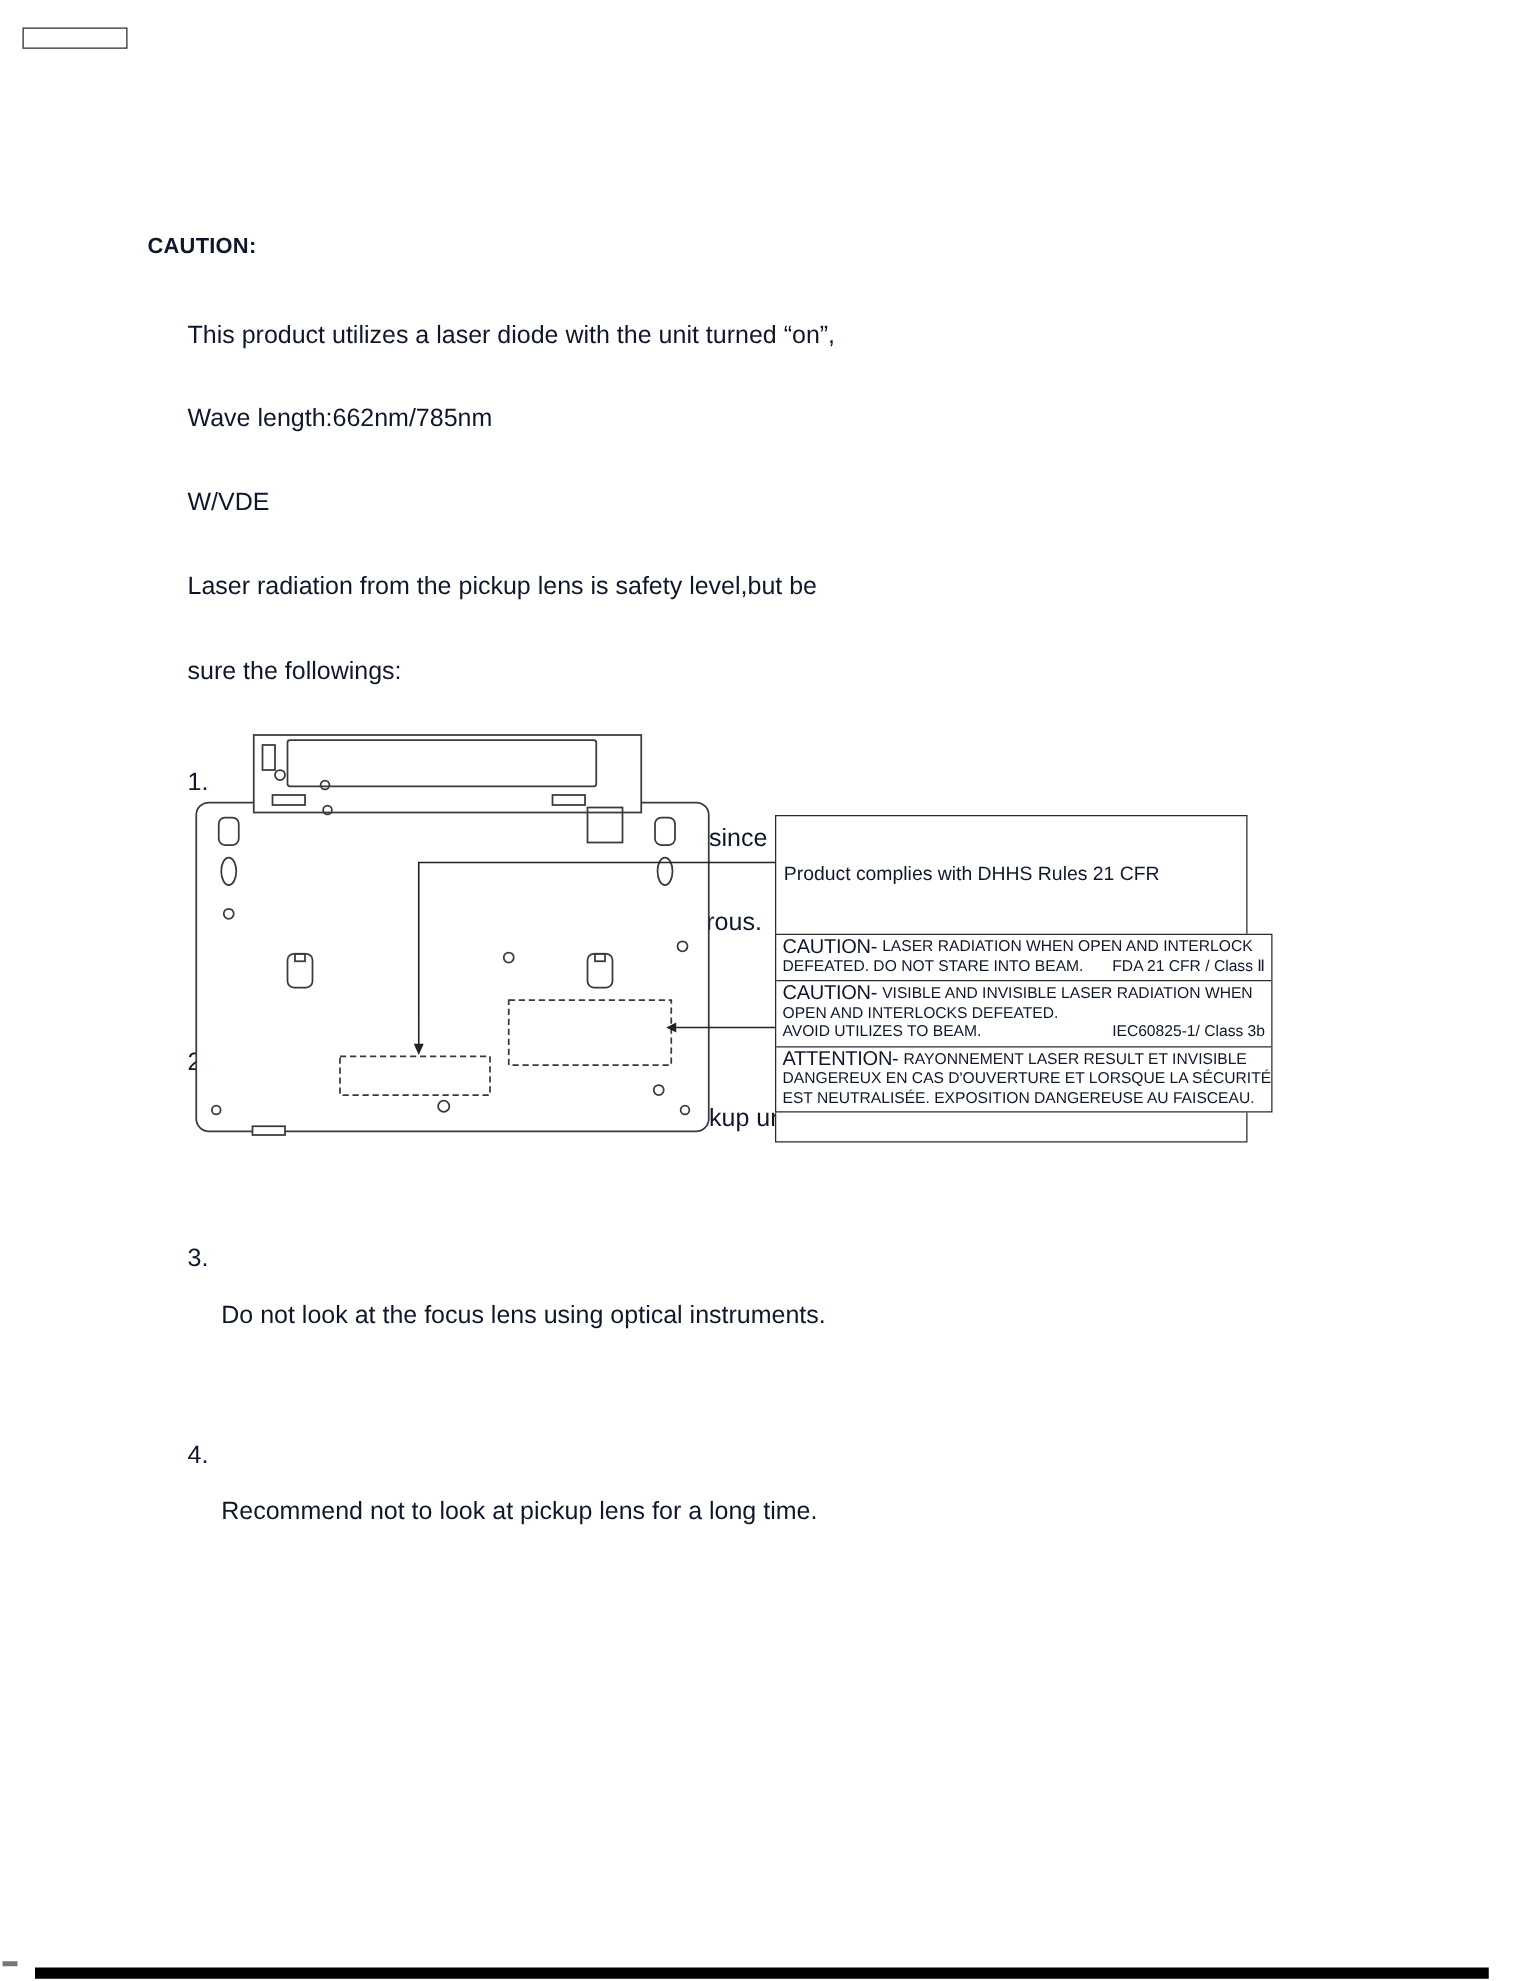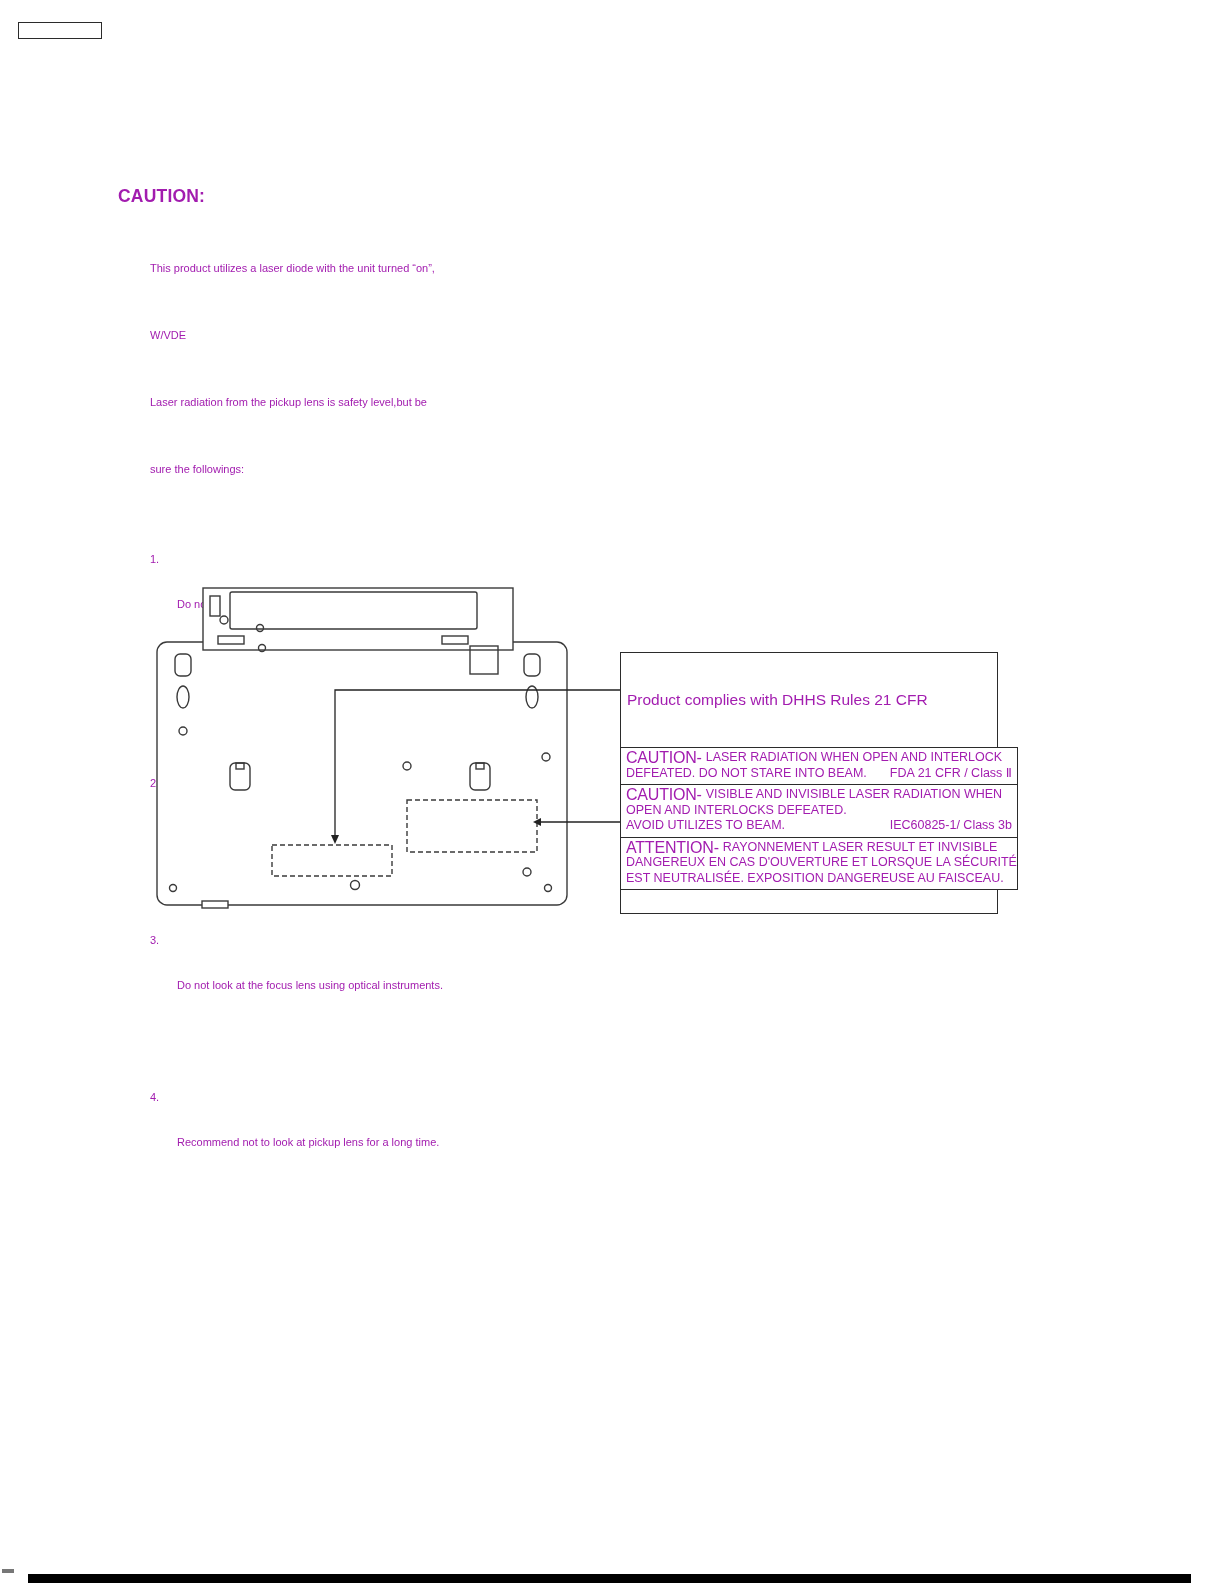--- a/index.html
+++ b/index.html
@@ -1,31 +1,31 @@
 <!DOCTYPE html>
 <html><head>
 <meta charset="utf-8">
 <style>
   * { margin:0; padding:0; box-sizing:border-box; }
   html,body { background:#ffffff; }
   .page {
     position:relative; width:1225px; height:1585px; background:#fff;
-    font-family:"Liberation Sans", sans-serif; color:#a21caf; overflow:hidden;
+    font-family:"Liberation Sans", sans-serif; color:#0f172a; overflow:hidden;
   }
   .tl-box {
     position:absolute; left:18px; top:22px; width:84px; height:17px;
     border:1.5px solid #2b2b2b; background:#fff;
   }
   .caution-heading {
     position:absolute; left:118px; top:186px;
     font-size:17.5px; font-weight:bold; letter-spacing:0.2px;
   }
   .caution-body {
     position:absolute; left:150px; top:212px; width:500px;
-    font-size:11px; line-height:22.4px; white-space:pre;
+    font-size:20px; line-height:22.4px; white-space:pre;
   }
   .caution-body .tline { min-height:22.4px; }
   .item { display:flex; }
   .item .num { width:27px; flex:none; }
   .item .itext { flex:1; }
 
   .diagram { position:absolute; left:150px; top:580px; }
 
   .dhhs-box {
     position:absolute; left:620px; top:652px; width:378px;
@@ -64,20 +64,21 @@
 <body>
 
 <div class="page">
 
   <div class="tl-box"></div>
 
   <div class="caution-heading">CAUTION:</div>
 
   <div class="caution-body">
     <div class="tline">This product utilizes a laser diode with the unit turned “on”,</div>
+    <div class="tline">Wave length:662nm/785nm</div>
     <div class="tline">W/VDE</div>
     <div class="tline">Laser radiation from the pickup lens is safety level,but be</div>
     <div class="tline">sure the followings:</div>
 
     <div class="item">
       <span class="num">1.</span>
       <span class="itext">
         <div class="tline">Do not disassemble the optical pickup  unit, since</div>
         <div class="tline">radiation from exposed laser diode is dangerous.</div>
       </span>

